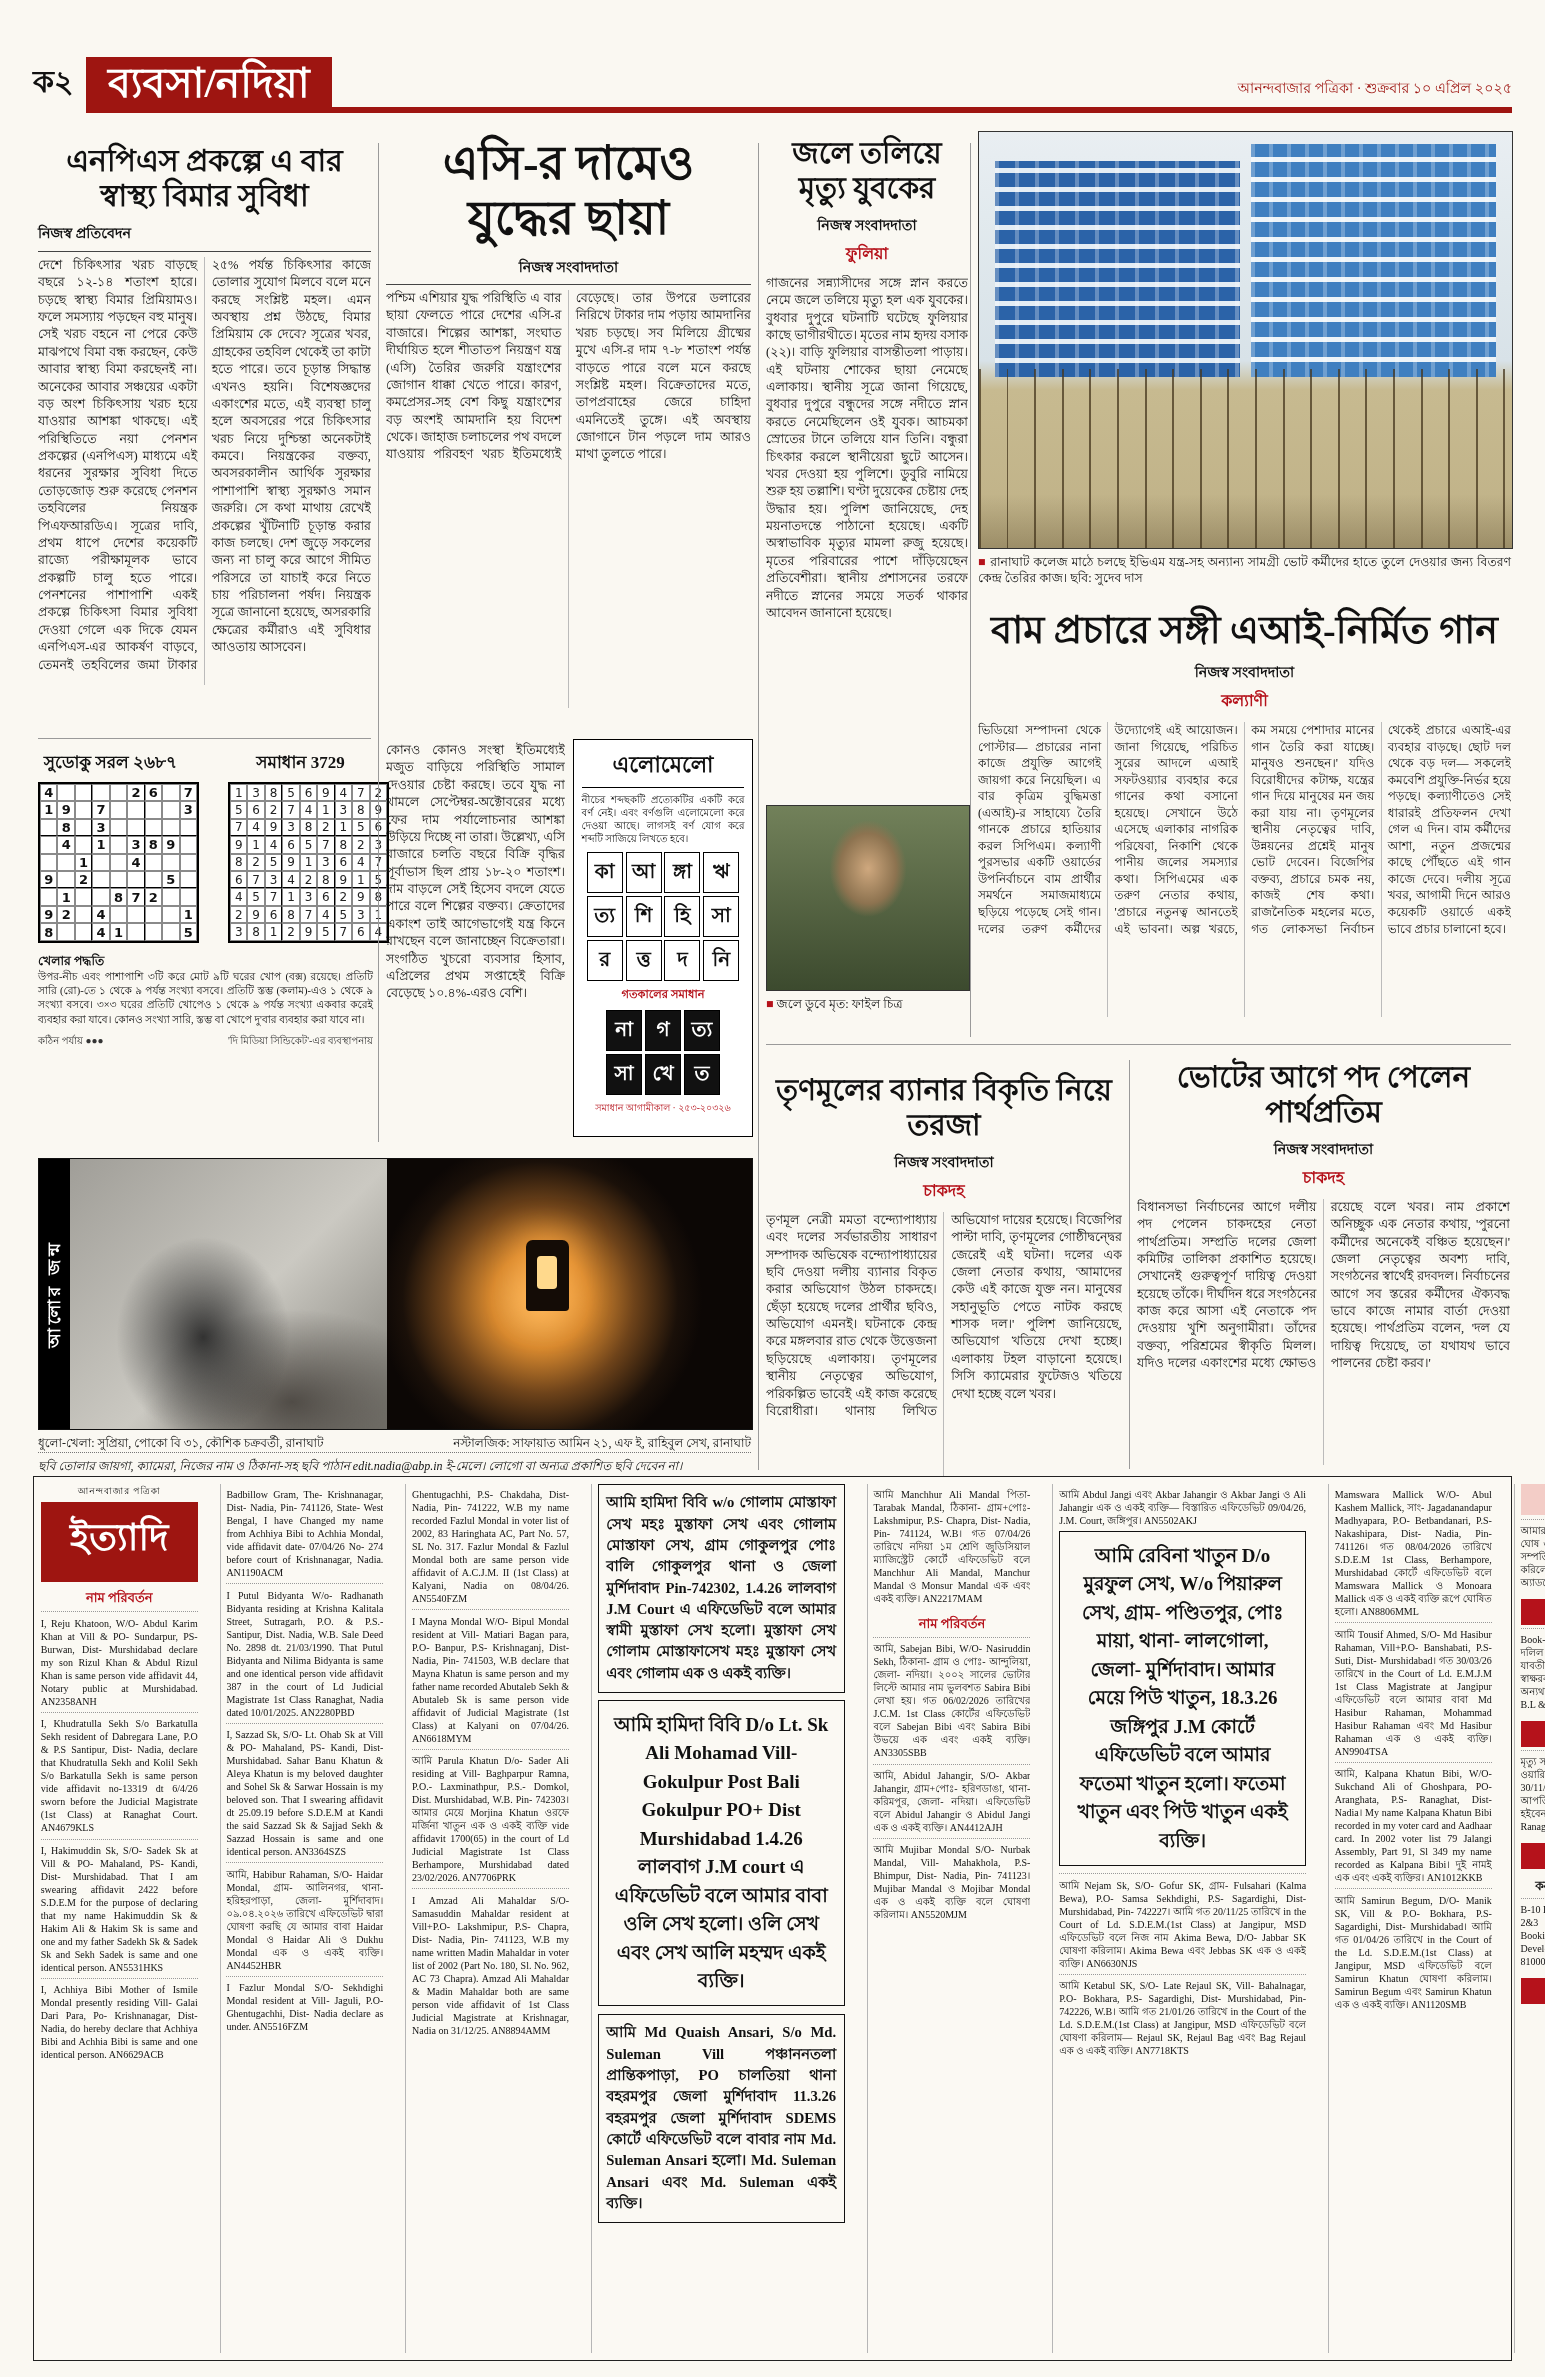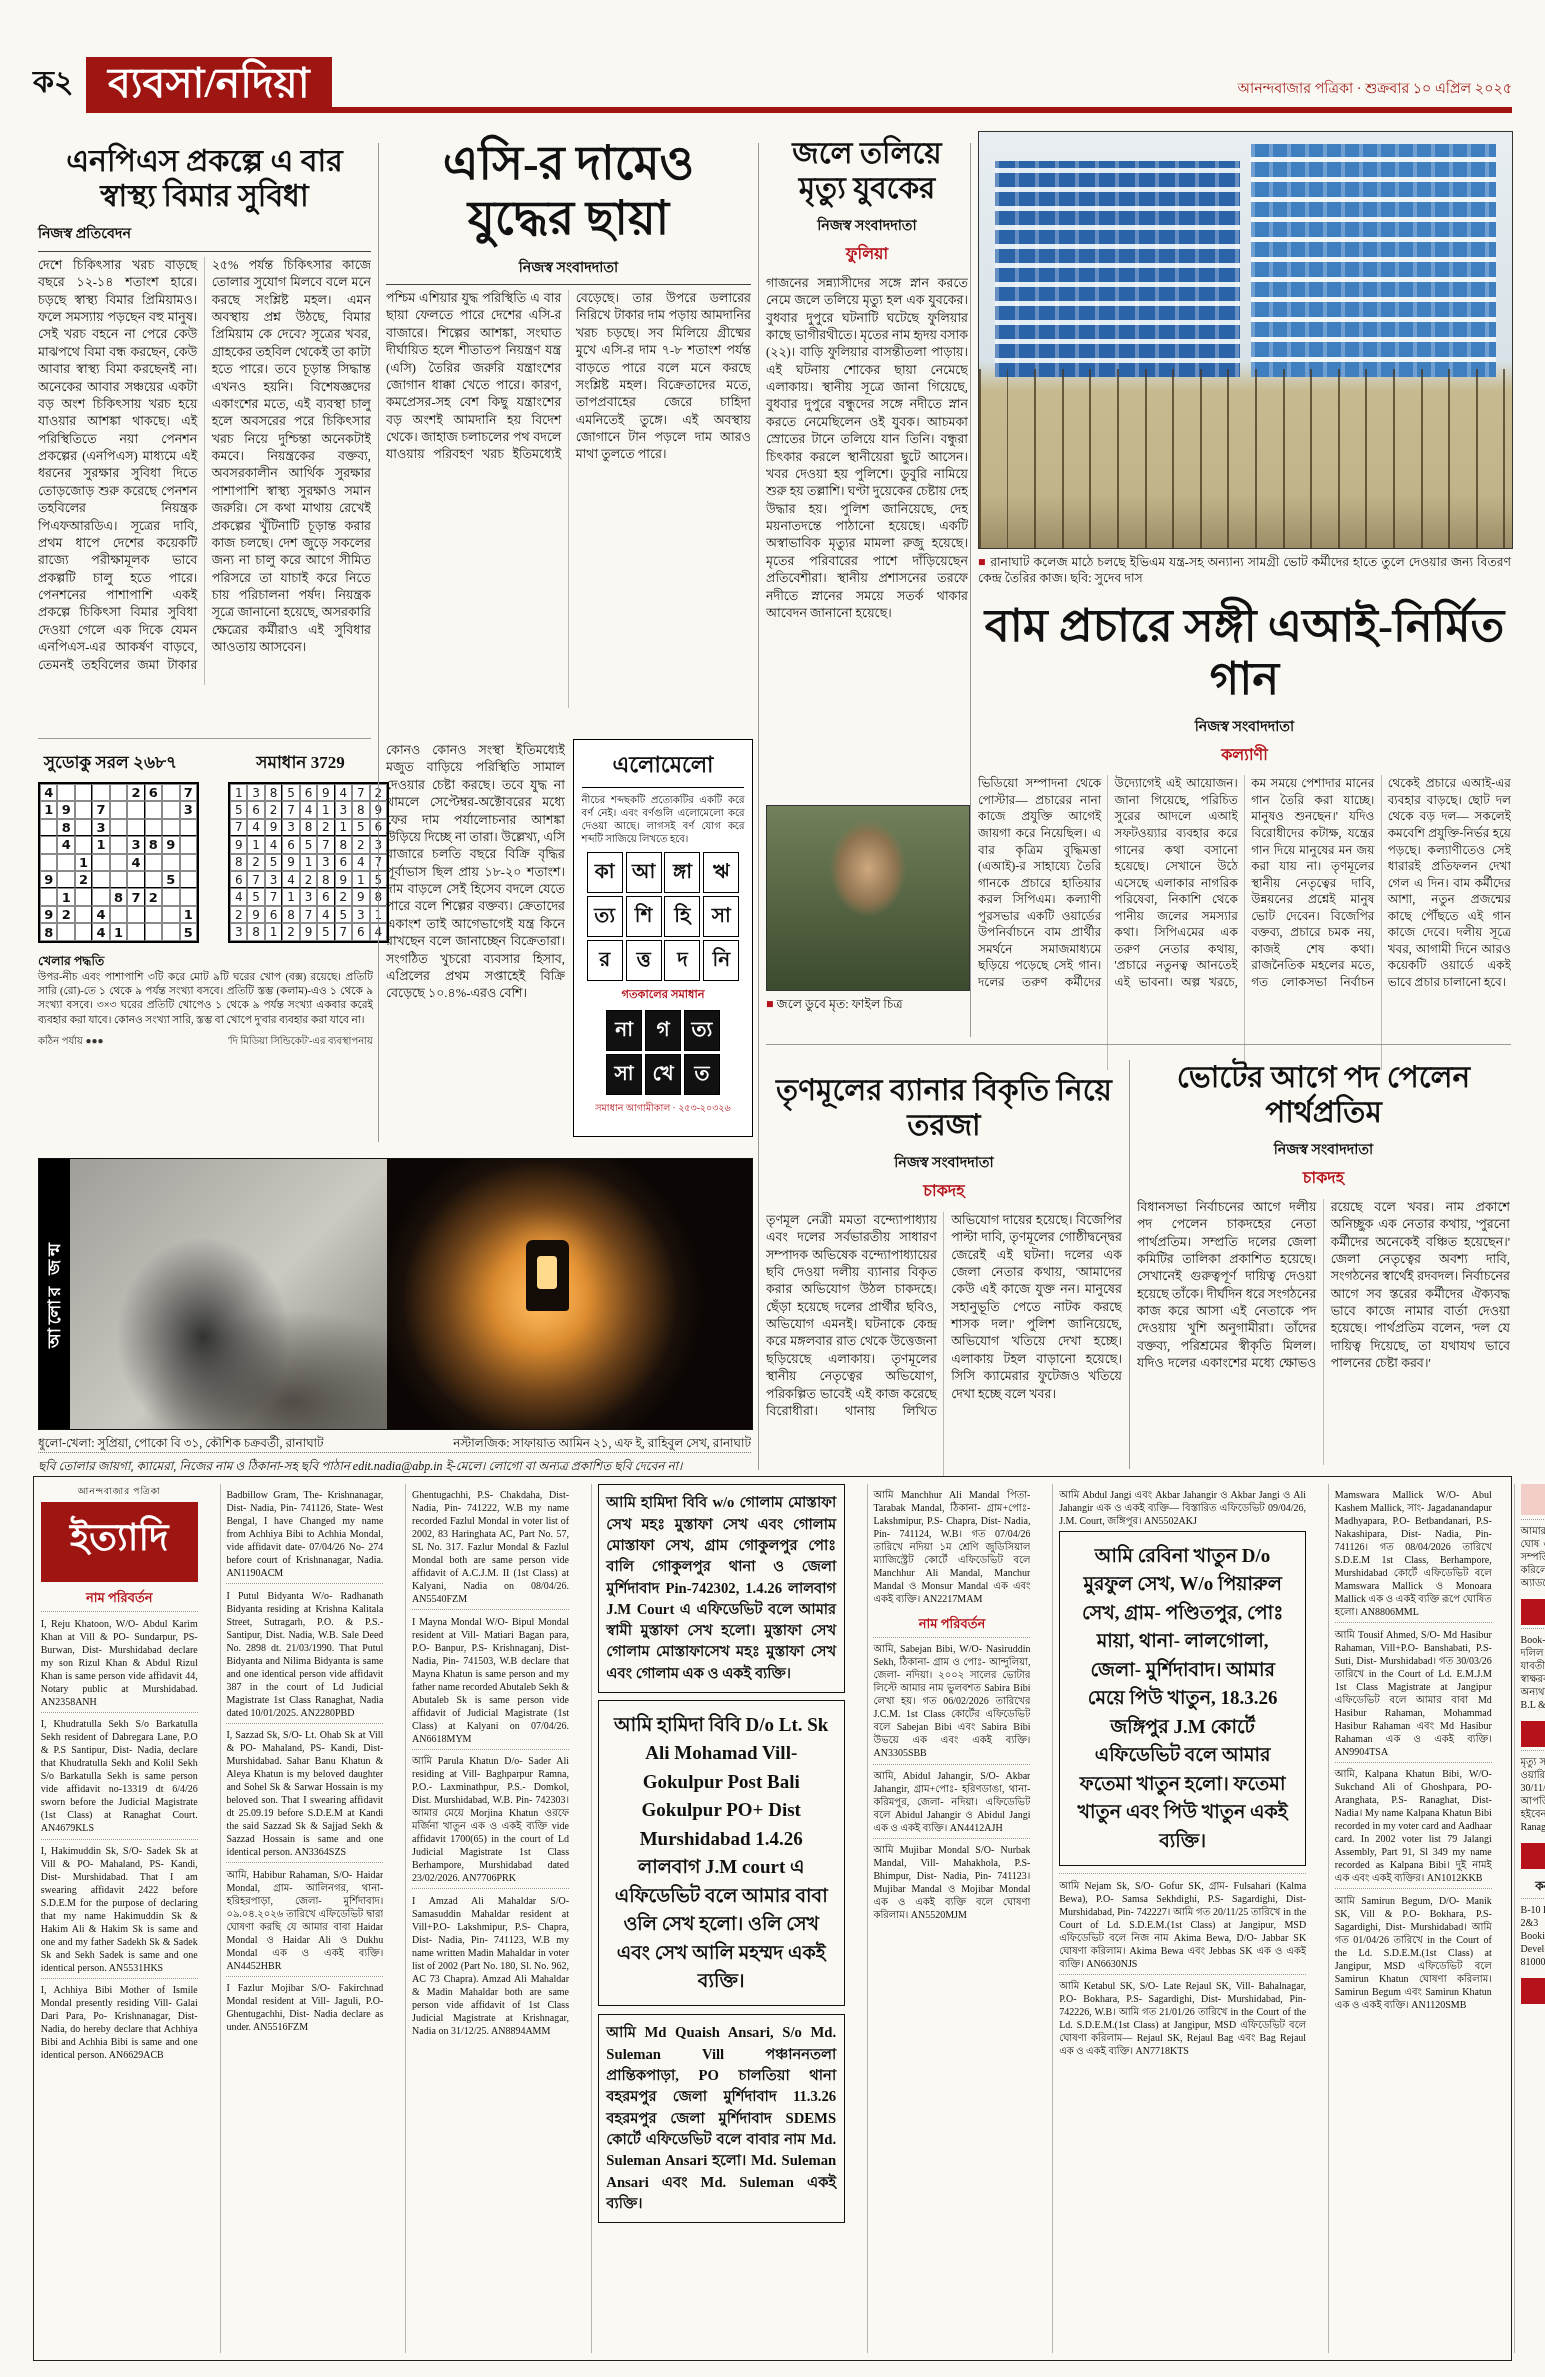--- a/index.html
+++ b/index.html
@@ -379,21 +379,21 @@
     <div class="polling-bg"></div>
     <div class="bldgA"></div>
     <div class="bldgB"></div>
     <div class="poles"></div>
   </div>
   <div class="caption" style="position:absolute;left:978px;top:554px;width:533px;">
     <span class="capmark">■ </span><span>রানাঘাট কলেজ মাঠে চলছে ইভিএম যন্ত্র-সহ অন্যান্য সামগ্রী ভোট কর্মীদের হাতে তুলে দেওয়ার জন্য বিতরণ কেন্দ্র তৈরির কাজ। ছবি: সুদেব দাস</span>
   </div>
 
   <div class="story" style="left:978px;top:600px;width:533px;height:430px;">
-    <div class="headline" style="font-size:45px;">বাম প্রচারে সঙ্গী এআই-নির্মিত গান</div>
+    <div class="headline" style="font-size:38px;margin-top:8px;">বাম প্রচারে সঙ্গী এআই-নির্মিত গান</div>
     <div class="byline center">নিজস্ব সংবাদদাতা</div>
     <div class="dateline">কল্যাণী</div>
     <div class="bodytext cols-4" style="height:295px;font-size:12px;">ভিডিয়ো সম্পাদনা থেকে পোস্টার— প্রচারের নানা কাজে প্রযুক্তি আগেই জায়গা করে নিয়েছিল। এ বার কৃত্রিম বুদ্ধিমত্তা (এআই)-র সাহায্যে তৈরি গানকে প্রচারে হাতিয়ার করল সিপিএম। কল্যাণী পুরসভার একটি ওয়ার্ডের উপনির্বাচনে বাম প্রার্থীর সমর্থনে সমাজমাধ্যমে ছড়িয়ে পড়েছে সেই গান। দলের তরুণ কর্মীদের উদ্যোগেই এই আয়োজন। জানা গিয়েছে, পরিচিত সুরের আদলে এআই সফটওয়্যার ব্যবহার করে গানের কথা বসানো হয়েছে। সেখানে উঠে এসেছে এলাকার নাগরিক পরিষেবা, নিকাশি থেকে পানীয় জলের সমস্যার কথা। সিপিএমের এক তরুণ নেতার কথায়, 'প্রচারে নতুনত্ব আনতেই এই ভাবনা। অল্প খরচে, কম সময়ে পেশাদার মানের গান তৈরি করা যাচ্ছে। মানুষও শুনছেন।' যদিও বিরোধীদের কটাক্ষ, যন্ত্রের গান দিয়ে মানুষের মন জয় করা যায় না। তৃণমূলের স্থানীয় নেতৃত্বের দাবি, উন্নয়নের প্রশ্নেই মানুষ ভোট দেবেন। বিজেপির বক্তব্য, প্রচারে চমক নয়, কাজই শেষ কথা। রাজনৈতিক মহলের মতে, গত লোকসভা নির্বাচন থেকেই প্রচারে এআই-এর ব্যবহার বাড়ছে। ছোট দল থেকে বড় দল— সকলেই কমবেশি প্রযুক্তি-নির্ভর হয়ে পড়ছে। কল্যাণীতেও সেই ধারারই প্রতিফলন দেখা গেল এ দিন। বাম কর্মীদের আশা, নতুন প্রজন্মের কাছে পৌঁছতে এই গান কাজে দেবে। দলীয় সূত্রে খবর, আগামী দিনে আরও কয়েকটি ওয়ার্ডে একই ভাবে প্রচার চালানো হবে।</div>
   </div>
 
   <div class="rule-h" style="left:766px;top:1044px;width:745px;"></div>
   <div class="story" style="left:766px;top:1060px;width:356px;height:409px;margin-top:13px;">
     <div class="headline" style="font-size:29.5px;">তৃণমূলের ব্যানার বিকৃতি নিয়ে তরজা</div>
     <div class="byline center">নিজস্ব সংবাদদাতা</div>
     <div class="dateline">চাকদহ</div>
@@ -433,21 +433,21 @@
           <div class="cl-ad">I, Hakimuddin Sk, S/O- Sadek Sk at Vill &amp; PO- Mahaland, PS- Kandi, Dist- Murshidabad. That I am swearing affidavit 2422 before S.D.E.M for the purpose of declaring that my name Hakimuddin Sk &amp; Hakim Ali &amp; Hakim Sk is same and one and my father Sadekh Sk &amp; Sadek Sk and Sekh Sadek is same and one identical person. AN5531HKS</div>
           <div class="cl-ad">I, Achhiya Bibi Mother of Ismile Mondal presently residing Vill- Galai Dari Para, Po- Krishnanagar, Dist- Nadia, do hereby declare that Achhiya Bibi and Achhia Bibi is same and one identical person. AN6629ACB</div>
         </div>
     </div>
     <div class="cl-col w-narrow">
         <div>
           <div class="cl-ad">Badbillow Gram, The- Krishnanagar, Dist- Nadia, Pin- 741126, State- West Bengal, I have Changed my name from Achhiya Bibi to Achhia Mondal, vide affidavit date- 07/04/26 No- 274 before court of Krishnanagar, Nadia. AN1190ACM</div>
           <div class="cl-ad">I Putul Bidyanta W/o- Radhanath Bidyanta residing at Krishna Kalitala Street, Sutragarh, P.O. &amp; P.S.- Santipur, Dist. Nadia, W.B. Sale Deed No. 2898 dt. 21/03/1990. That Putul Bidyanta and Nilima Bidyanta is same and one identical person vide affidavit 387 in the court of Ld Judicial Magistrate 1st Class Ranaghat, Nadia dated 10/01/2025. AN2280PBD</div>
           <div class="cl-ad">I, Sazzad Sk, S/O- Lt. Ohab Sk at Vill &amp; PO- Mahaland, PS- Kandi, Dist- Murshidabad. Sahar Banu Khatun &amp; Aleya Khatun is my beloved daughter and Sohel Sk &amp; Sarwar Hossain is my beloved son. That I swearing affidavit dt 25.09.19 before S.D.E.M at Kandi the said Sazzad Sk &amp; Sajjad Sekh &amp; Sazzad Hossain is same and one identical person. AN3364SZS</div>
           <div class="cl-ad">আমি, Habibur Rahaman, S/O- Haidar Mondal, গ্রাম- আলিনগর, থানা- হরিহরপাড়া, জেলা- মুর্শিদাবাদ। ০৯.০৪.২০২৬ তারিখে এফিডেভিট দ্বারা ঘোষণা করছি যে আমার বাবা Haidar Mondal ও Haidar Ali ও Dukhu Mondal এক ও একই ব্যক্তি। AN4452HBR</div>
-          <div class="cl-ad">I Fazlur Mojibar S/O- Fakirchnad Mondal resident at Vill- Jaguli, P.O- Ghentugachhi, Dist- Nadia declare as under. AN5516FZM</div>
+          <div class="cl-ad">I Fazlur Mondal S/O- Sekhdighi Mondal resident at Vill- Jaguli, P.O- Ghentugachhi, Dist- Nadia declare as under. AN5516FZM</div>
         </div>
       </div>
     <div class="cl-col w-narrow">
         <div>
           <div class="cl-ad">Ghentugachhi, P.S- Chakdaha, Dist- Nadia, Pin- 741222, W.B my name recorded Fazlul Mondal in voter list of 2002, 83 Haringhata AC, Part No. 57, SL No. 317. Fazlur Mondal &amp; Fazlul Mondal both are same person vide affidavit of A.C.J.M. II (1st Class) at Kalyani, Nadia on 08/04/26. AN5540FZM</div>
           <div class="cl-ad">I Mayna Mondal W/O- Bipul Mondal resident at Vill- Matiari Bagan para, P.O- Banpur, P.S- Krishnaganj, Dist- Nadia, Pin- 741503, W.B declare that Mayna Khatun is same person and my father name recorded Abutaleb Sekh &amp; Abutaleb Sk is same person vide affidavit of Judicial Magistrate (1st Class) at Kalyani on 07/04/26. AN6618MYM</div>
           <div class="cl-ad">আমি Parula Khatun D/o- Sader Ali residing at Vill- Baghparpur Ramna, P.O.- Laxminathpur, P.S.- Domkol, Dist. Murshidabad, W.B. Pin- 742303। আমার মেয়ে Morjina Khatun ওরফে মর্জিনা খাতুন এক ও একই ব্যক্তি vide affidavit 1700(65) in the court of Ld Judicial Magistrate 1st Class Berhampore, Murshidabad dated 23/02/2026. AN7706PRK</div>
           <div class="cl-ad">I Amzad Ali Mahaldar S/O- Samasuddin Mahaldar resident at Vill+P.O- Lakshmipur, P.S- Chapra, Dist- Nadia, Pin- 741123, W.B my name written Madin Mahaldar in voter list of 2002 (Part No. 180, Sl. No. 962, AC 73 Chapra). Amzad Ali Mahaldar &amp; Madin Mahaldar both are same person vide affidavit of 1st Class Judicial Magistrate at Krishnagar, Nadia on 31/12/25. AN8894AMM</div>
         </div>
       </div>

